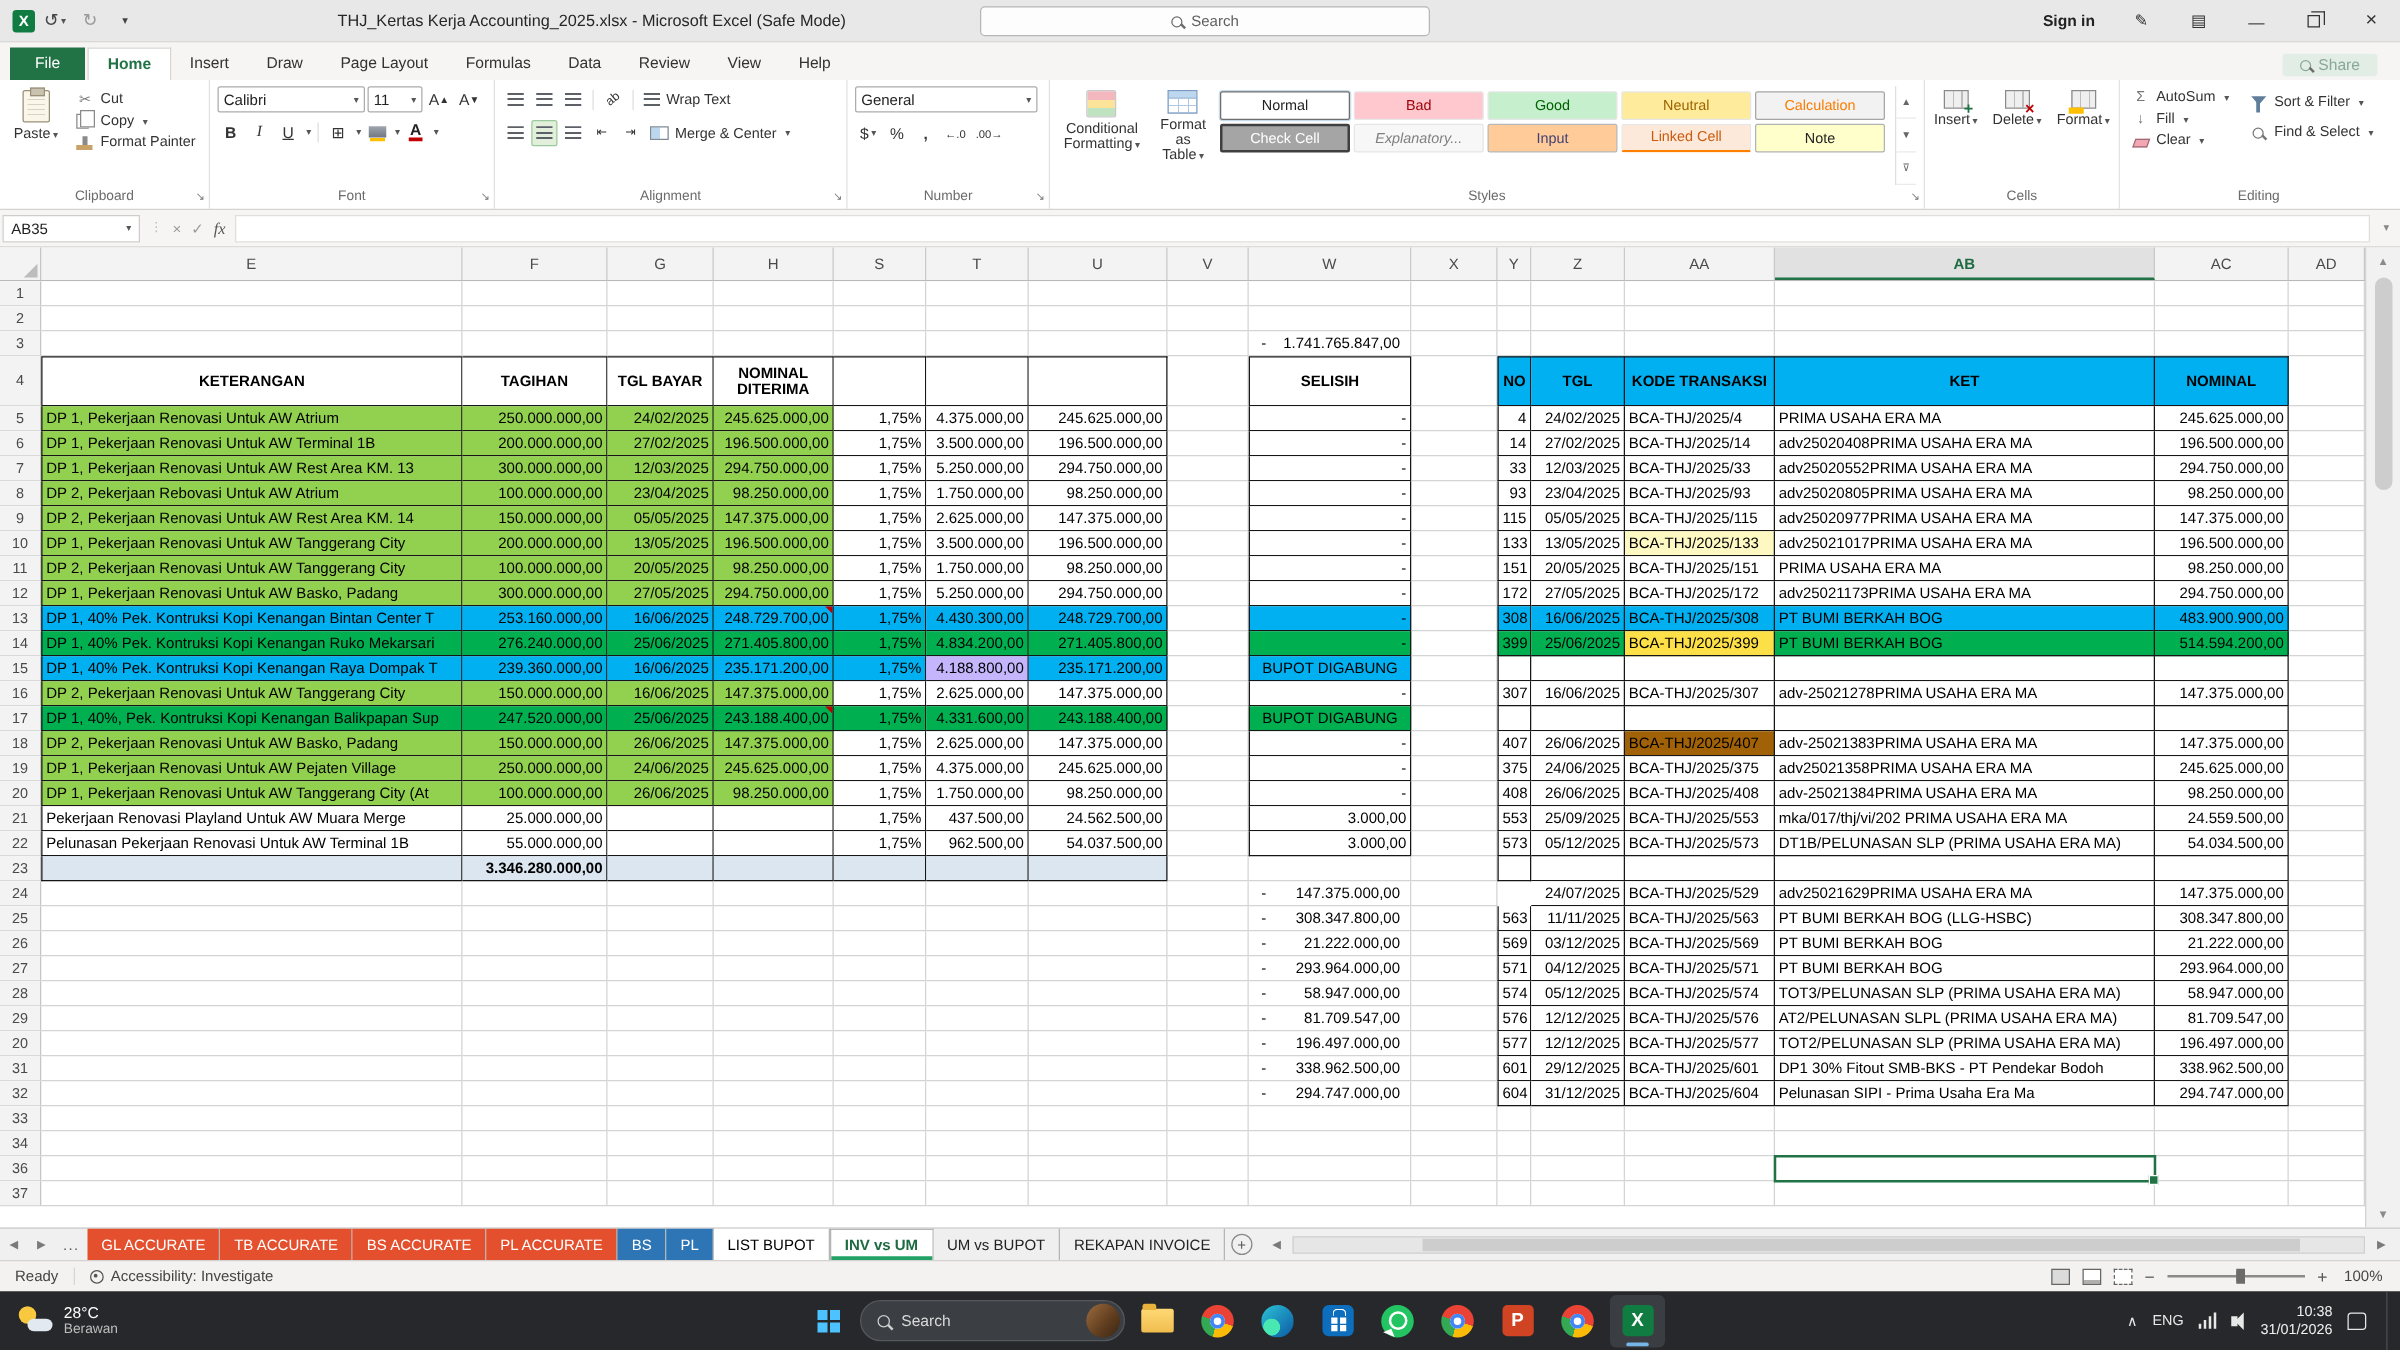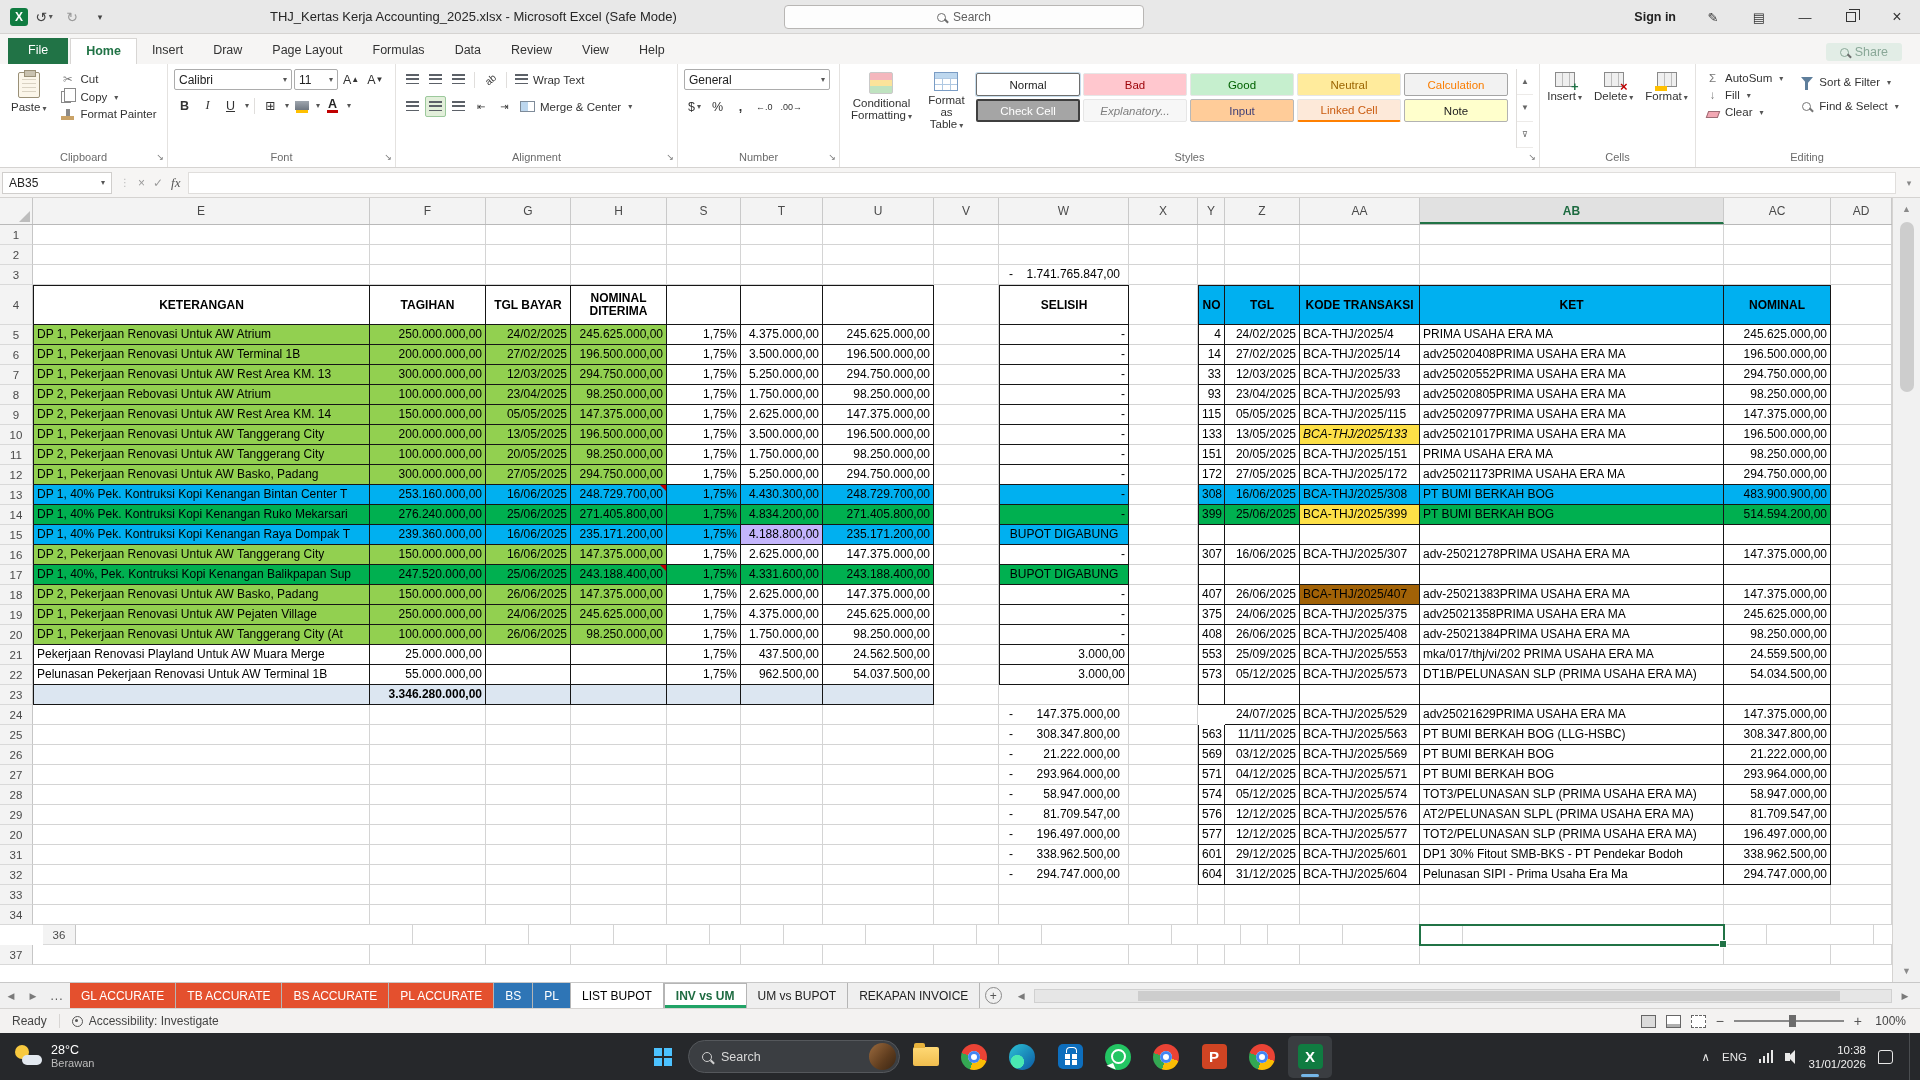--- a/index.html
+++ b/index.html
@@ -669,21 +669,21 @@
           <div class="cell tbl num" style="width: 85px; background: rgb(146, 208, 80);">13/05/2025</div>
           <div class="cell tbl num" style="width: 96px; background: rgb(146, 208, 80);">196.500.000,00</div>
           <div class="cell tbl num" style="width: 74px; background: rgb(255, 255, 255);">1,75%</div>
           <div class="cell tbl num" style="width: 82px; background: rgb(255, 255, 255);">3.500.000,00</div>
           <div class="cell tbl num" style="width: 111px; background: rgb(255, 255, 255);">196.500.000,00</div>
           <div class="cell " style="width: 65px;"></div>
           <div class="cell tbl bl num" style="width: 130px; background: rgb(255, 255, 255);">-</div>
           <div class="cell " style="width: 69px;"></div>
           <div class="cell tbl bl num" style="width: 27px; background: rgb(255, 255, 255);">133</div>
           <div class="cell tbl num" style="width: 75px; background: rgb(255, 255, 255);">13/05/2025</div>
-          <div class="cell tbl" style="width: 120px; background: #fde047; font-style: italic;">BCA-THJ/2025/133</div>
+          <div class="cell tbl" style="width: 120px; background: #fef9c3;">BCA-THJ/2025/133</div>
           <div class="cell tbl" style="width: 304px; background: rgb(255, 255, 255);">adv25021017PRIMA USAHA ERA MA</div>
           <div class="cell tbl num" style="width: 107px; background: rgb(255, 255, 255);">196.500.000,00</div>
           <div class="cell " style="width: 61px;"></div>
         </div>
         <div class="grow" style="height: 20px;">
           <div class="rowhdr">11</div>
           <div class="cell tbl bl" style="width: 337px; background: rgb(146, 208, 80);">DP 2, Pekerjaan Renovasi Untuk AW Tanggerang City</div>
           <div class="cell tbl num" style="width: 116px; background: rgb(146, 208, 80);">100.000.000,00</div>
           <div class="cell tbl num" style="width: 85px; background: rgb(146, 208, 80);">20/05/2025</div>
           <div class="cell tbl num" style="width: 96px; background: rgb(146, 208, 80);">98.250.000,00</div>
@@ -1157,21 +1157,21 @@
           <div class="cell " style="width: 65px;"></div>
           <div class="cell " style="width: 130px;"></div>
           <div class="cell " style="width: 69px;"></div>
           <div class="cell " style="width: 27px;"></div>
           <div class="cell " style="width: 75px;"></div>
           <div class="cell " style="width: 120px;"></div>
           <div class="cell " style="width: 304px;"></div>
           <div class="cell " style="width: 107px;"></div>
           <div class="cell " style="width: 61px;"></div>
         </div>
-        <div class="grow" style="height: 20px; margin-left: 43px;">
+        <div class="grow" style="height: 20px;">
           <div class="rowhdr">36</div>
           <div class="cell " style="width: 337px;"></div>
           <div class="cell " style="width: 116px;"></div>
           <div class="cell " style="width: 85px;"></div>
           <div class="cell " style="width: 96px;"></div>
           <div class="cell " style="width: 74px;"></div>
           <div class="cell " style="width: 82px;"></div>
           <div class="cell " style="width: 111px;"></div>
           <div class="cell " style="width: 65px;"></div>
           <div class="cell " style="width: 130px;"></div>

